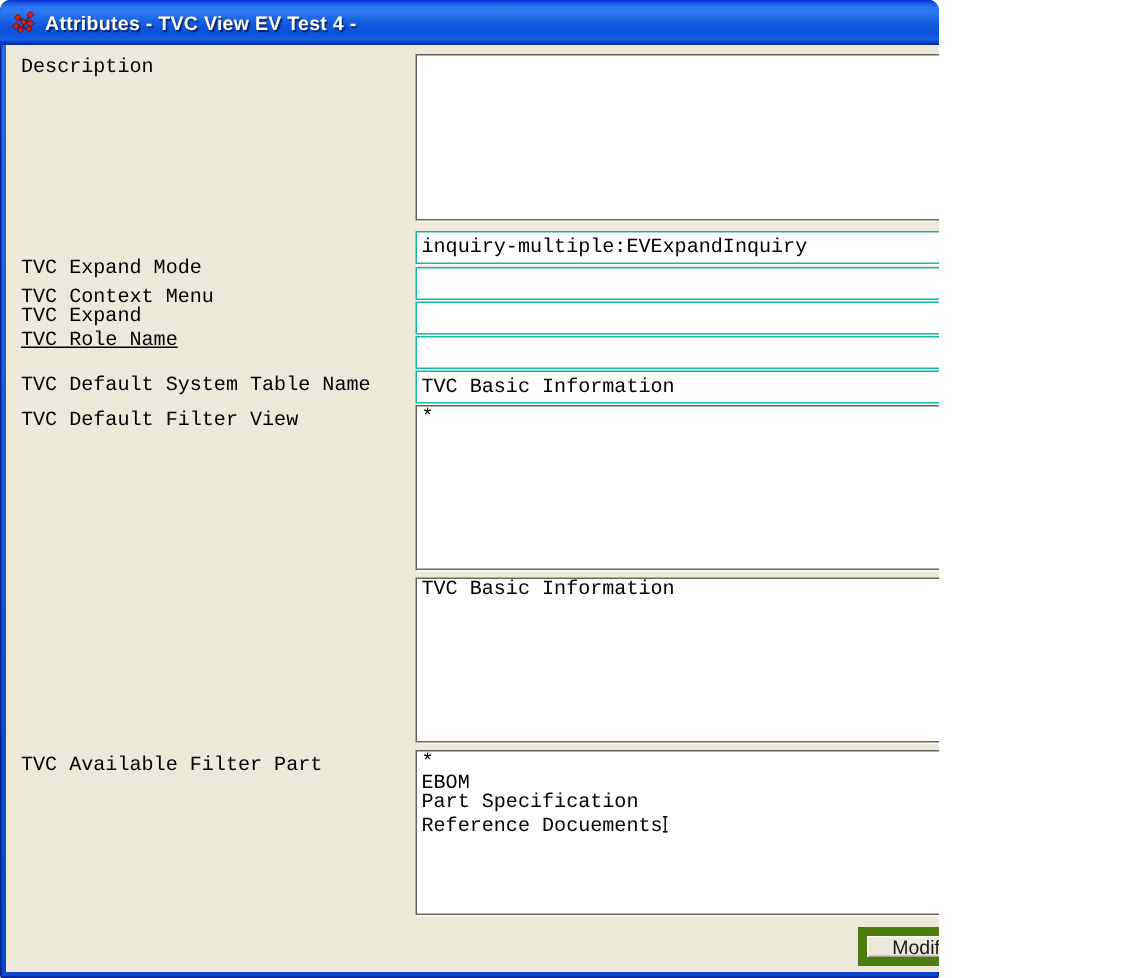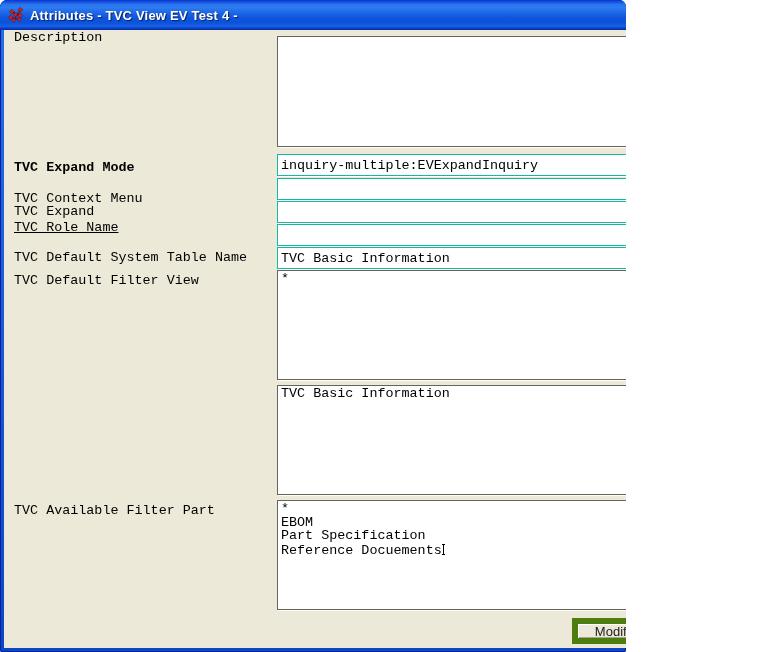--- a/index.html
+++ b/index.html
@@ -81,22 +81,22 @@
   .arr.down{border-top:6px solid #a5a18f;top:5px;}
   .sb-track{
     flex:1;
     background-color:#fffefa;
     background-image:
       linear-gradient(45deg,#e6e2d0 25%,transparent 25%,transparent 75%,#e6e2d0 75%),
       linear-gradient(45deg,#e6e2d0 25%,transparent 25%,transparent 75%,#e6e2d0 75%);
     background-size:2px 2px;background-position:0 0,1px 1px;
   }
   
-  .lab0{top:0;}  .ta0{top:6px;height:111px;}
-  .lab1{top:130px;font-weight:bold;}.in1{top:124px;}
+  .lab0{top:8px;}  .ta0{top:6px;height:111px;}
+  .lab1{top:142px;}.in1{top:124px;}
   .lab2{top:161px;}.in2{top:148px;}
   .lab3{top:174px;}.in3{top:171px;}
   .lab4{top:190px;text-decoration:underline;}.in4{top:194px;}
   .lab5{top:220px;}.in5{top:217px;}
   .lab6{top:243px;}.ta6{top:240px;height:110px;}
   .lab7{top:358px;}.ta7{top:355px;height:110px;}
   .lab8{top:473px;}.ta8{top:470px;height:110px;}
   
   .pbtn{
     position:absolute;top:588px;width:84px;height:26px;box-sizing:border-box;

